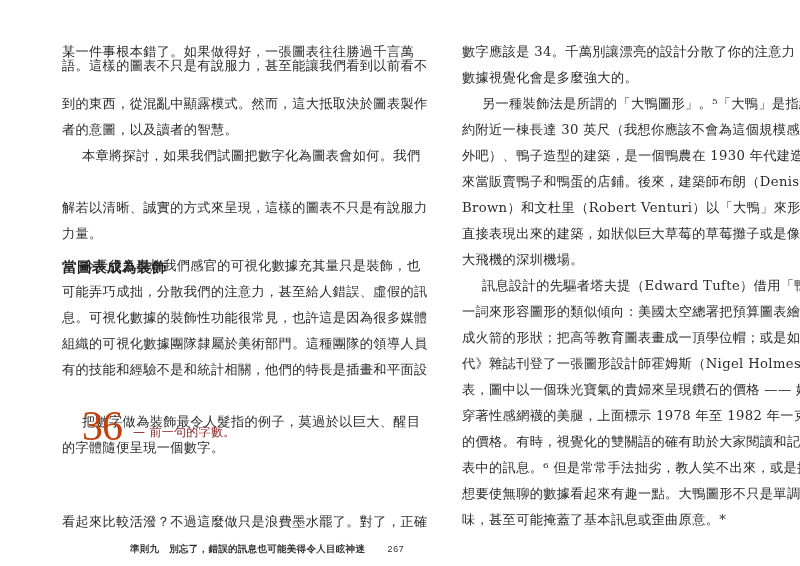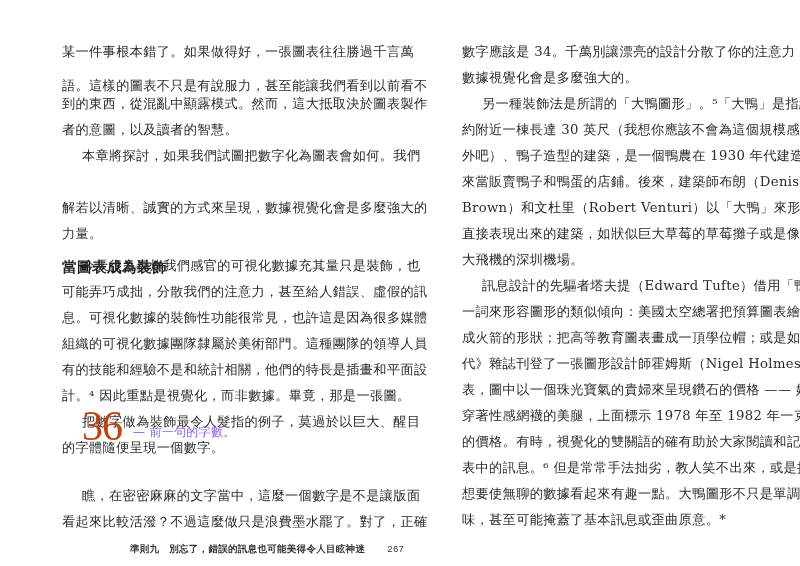--- a/index.html
+++ b/index.html
@@ -30,59 +30,57 @@
     color: #1e1e1e;
     text-align: right;
   }
   .bignum {
     position: absolute; left: 82px; top: 404px;
     font-family: "Liberation Serif", "DejaVu Serif", serif;
     font-size: 42px; line-height: 44px; color: #c2410c; letter-spacing: -1px;
   }
   .bignum-caption {
     position: absolute; left: 133px; top: 424px;
-    font-size: 12px; color: #8b5cf6; letter-spacing: 0.3px; white-space: nowrap;
+    font-size: 12px; color: #7f1d1d; letter-spacing: 0.3px; white-space: nowrap;
   }
 
   .footer {
     position: absolute; top: 521px; white-space: nowrap;
     font-family: Liberation Mono, monospace;
     font-size: 9.5px; font-weight: bold; color: #333; letter-spacing: 0.3px;
   }
   .footer .pg { font-weight: normal; font-size: 9px; }
 </style>
 </head>
 <body>
 
 <div class="spread">
 
   <div class="page left">
     <div class="line" style="top:42px">某一件事根本錯了。如果做得好，一張圖表往往勝過千言萬</div>
-    <div class="line" style="top:76px">語。這樣的圖表不只是有說服力，甚至能讓我們看到以前看不</div>
+    <div class="line" style="top:56px">語。這樣的圖表不只是有說服力，甚至能讓我們看到以前看不</div>
     <div class="line" style="top:94px">到的東西，從混亂中顯露模式。然而，這大抵取決於圖表製作</div>
     <div class="line" style="top:120px">者的意圖，以及讀者的智慧。</div>
     <div class="line indent" style="top:146px">本章將探討，如果我們試圖把數字化為圖表會如何。我們</div>
-    <div class="line" style="top:198px">解若以清晰、誠實的方式來呈現，數據視覺化會是多麼強大的</div>
+    <div class="line" style="top:198px">解若以清晰、誠實的方式來呈現，這樣的圖表不只是有說服力</div>
     <div class="line" style="top:224px; visibility:visible">力量。</div>
 
     <div class="heading" style="top:258px">當圖表成為裝飾</div>
 
     <div class="line indent" style="top:256px">今天很多轟炸我們感官的可視化數據充其量只是裝飾，也</div>
     <div class="line" style="top:282px">可能弄巧成拙，分散我們的注意力，甚至給人錯誤、虛假的訊</div>
     <div class="line" style="top:308px">息。可視化數據的裝飾性功能很常見，也許這是因為很多媒體</div>
     <div class="line" style="top:334px">組織的可視化數據團隊隸屬於美術部門。這種團隊的領導人員</div>
     <div class="line" style="top:360px">有的技能和經驗不是和統計相關，他們的特長是插畫和平面設</div>
-    <div class="line" style="top:386px">計。⁴ 因此重點是視覺化，而非數據。畢竟，那是一張圖。</div>
     <div class="line indent" style="top:412px">把數字做為裝飾最令人髮指的例子，莫過於以巨大、醒目</div>
     <div class="line" style="top:438px">的字體隨便呈現一個數字。</div>
 
     <div class="bignum">36</div>
     <div class="bignum-caption">— 前一句的字數。</div>
 
-    <div class="line indent" style="top:486px">瞧，在密密麻麻的文字當中，這麼一個數字是不是讓版面</div>
     <div class="line" style="top:512px">看起來比較活潑？不過這麼做只是浪費墨水罷了。對了，正確</div>
 
     <div class="footer" style="left:130px; top:543px">
       <span>準則九　別忘了，錯誤的訊息也可能美得令人目眩神迷</span>
       <span class="pg" style="margin-left:16px">267</span>
     </div>
   </div>
 
   <div class="page right">
     <div class="line" style="top:42px">數字應該是 34。千萬別讓漂亮的設計分散了你的注意力，因</div>

